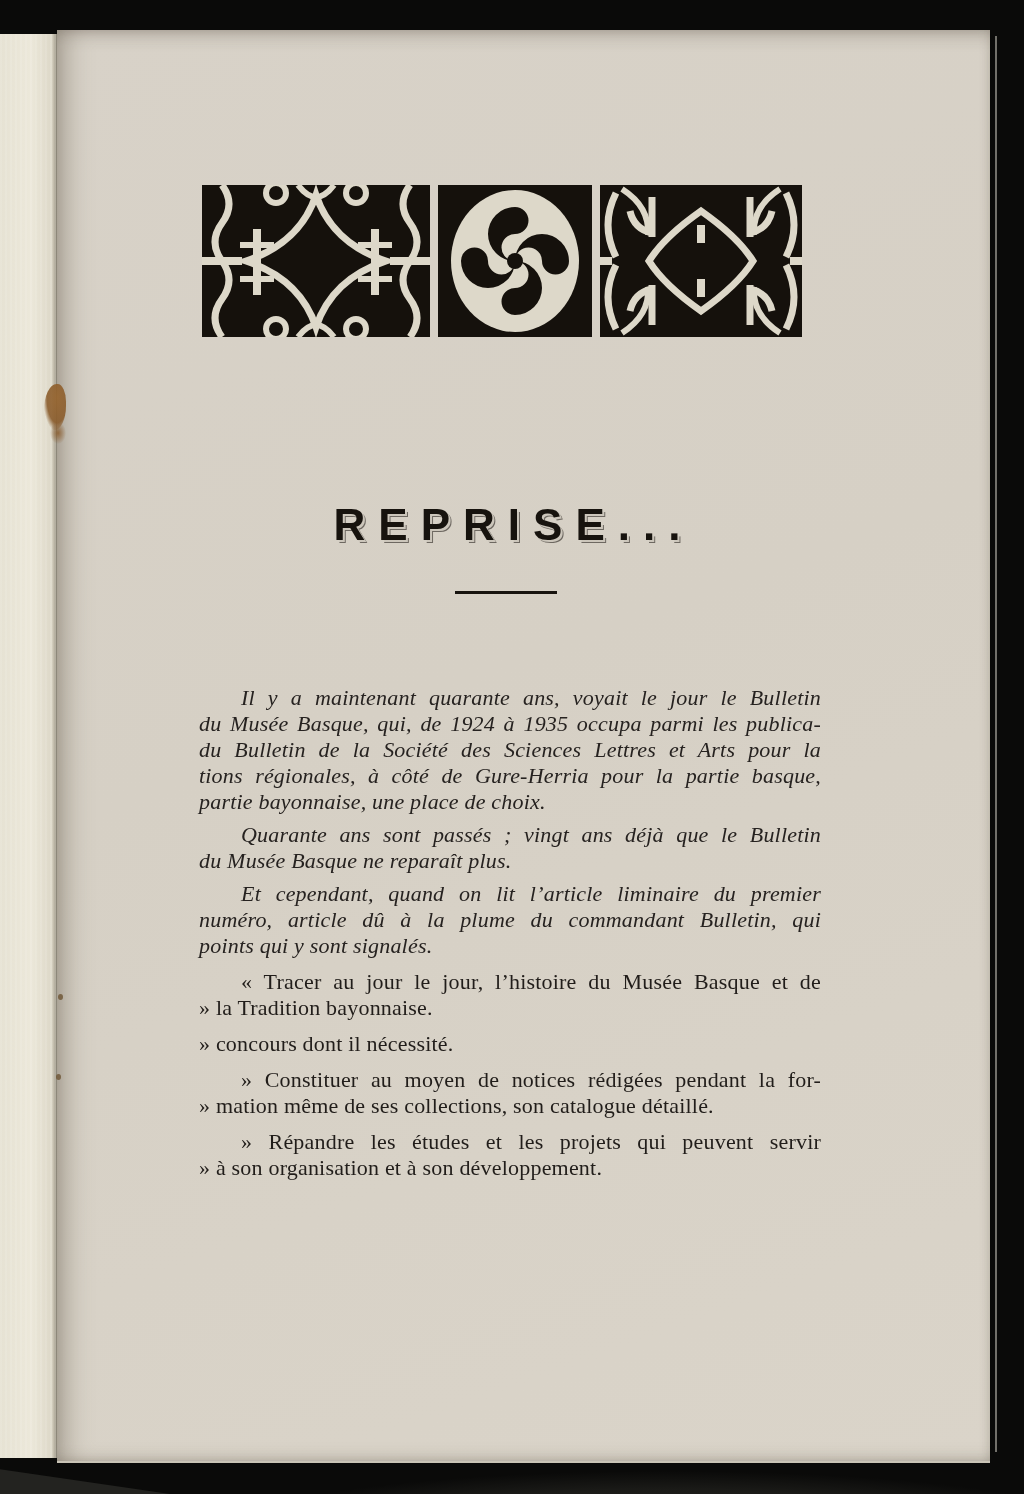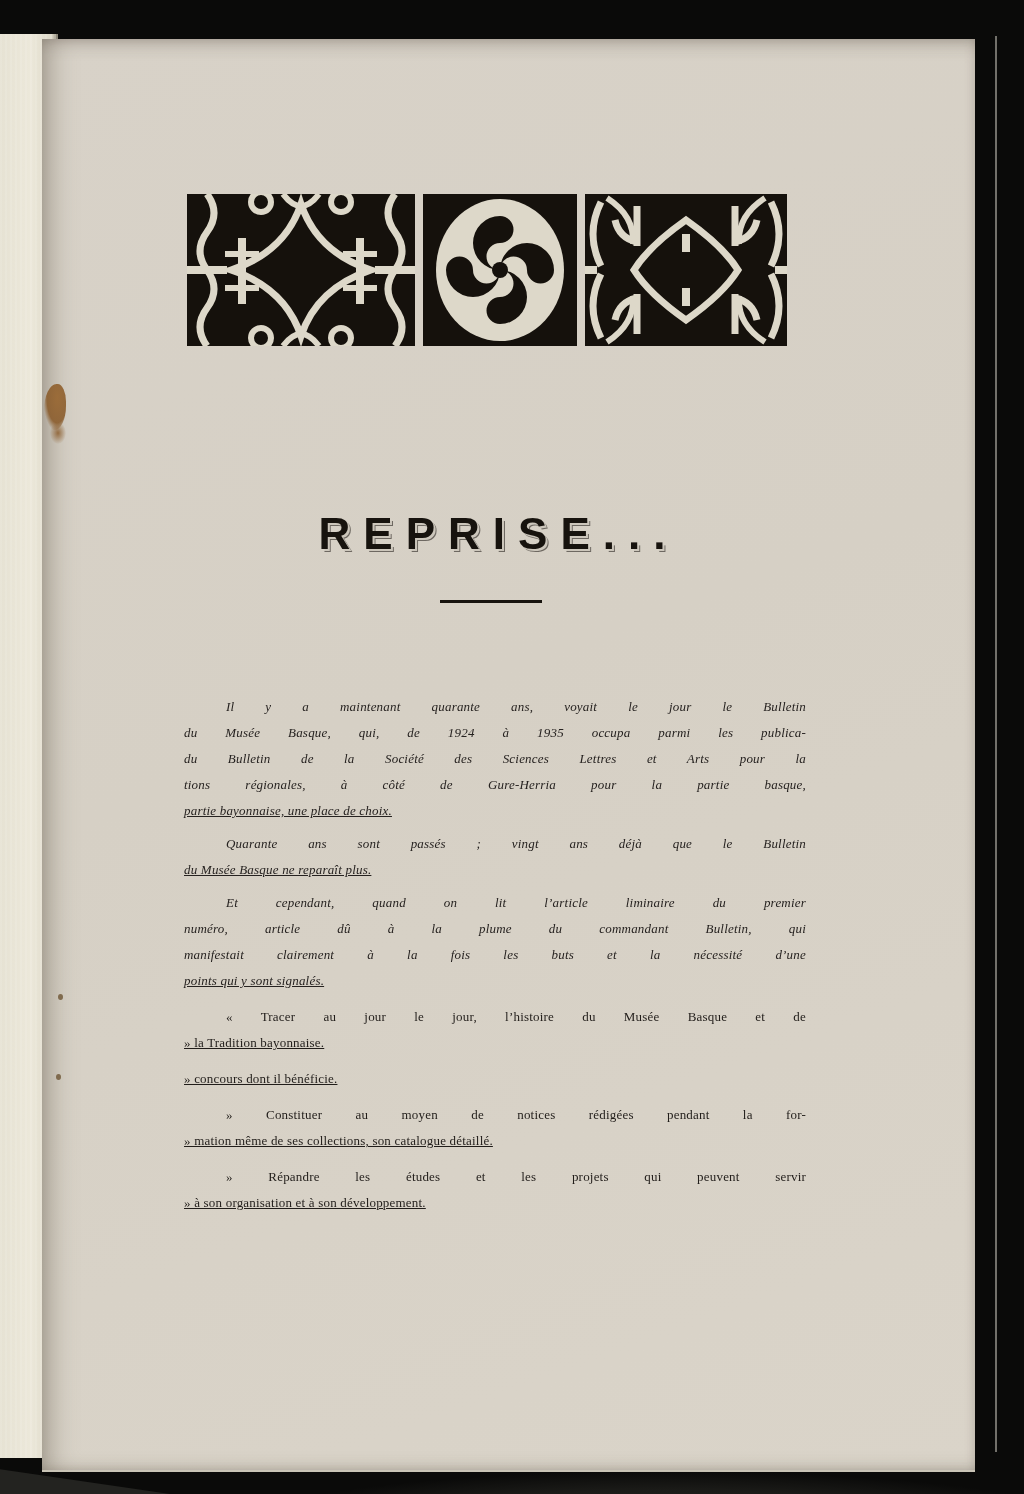--- a/index.html
+++ b/index.html
@@ -13,29 +13,28 @@
   
   .scan{position:absolute;inset:0;}
   .page-edge-strip{
     position:absolute;left:0;top:34px;width:56px;height:1424px;
     background:
       repeating-linear-gradient(90deg, rgba(255,255,255,.10) 0 2px, rgba(0,0,0,0) 2px 5px),
       linear-gradient(90deg,#e6e2d3 0%,#ece8da 55%,#ddd8c8 92%,#a59f8f 100%);
     border-right:2px solid #8d887a;
   }
   .page{
-    position:absolute;left:42px;top:30px;width:933px;height:1431px;
+    position:absolute;left:57px;top:30px;width:933px;height:1431px;
     background:linear-gradient(160deg,#d8d2c8 0%,#d6d0c5 45%,#dad4c9 100%);
     box-shadow:
       inset 20px 0 28px -14px rgba(110,100,85,.55),
       inset -5px 0 12px -6px rgba(110,100,85,.30),
       inset 0 14px 20px -14px rgba(90,82,70,.45),
       inset 0 -10px 16px -12px rgba(90,82,70,.35);
     border-bottom:2px solid #c9c4b6;
-    margin-top:9px;
   }
   .right-page-line{
     position:absolute;left:995px;top:36px;width:2px;height:1416px;
     background:#8c8a83;opacity:.8;
   }
   .stain{
     position:absolute;left:44px;top:384px;width:22px;height:46px;
     background:radial-gradient(ellipse at 60% 30%, #96632c 0%, #8a5c2c 55%, rgba(138,92,44,0) 75%);
     border-radius:60% 40% 55% 45%;
     opacity:.9;
@@ -70,31 +69,31 @@
     color:#17130e;
     text-shadow:2px 2px 0 rgba(214,208,197,.9), 3px 3px 0 rgba(23,19,14,.55);
   }
   .title-rule{
     position:absolute;left:398px;top:561px;width:102px;height:3px;
     background:#17130e;
   }
   
   .text-block{
     position:absolute;left:142px;top:655px;width:622px;
-    font-size:13px;line-height:26px;
+    font-size:22px;line-height:26px;
     color:#262220;
   }
   .para{margin:0;}
   .para + .para{margin-top:7px;}
   .para.roman + .para.roman{margin-top:10px;}
   .para.italic + .para.roman{margin-top:10px;}
   .para.italic{font-style:italic;letter-spacing:.2px;}
   .para.roman{font-style:normal;color:#211d1a;letter-spacing:.2px;}
   .line{text-align:justify;text-align-last:justify;}
-  .line.last{text-align-last:left;text-decoration:underline;}
+  .line.last{text-align-last:left;}
   .line.first{padding-left:42px;}
 </style>
 </head>
 <body>
 
 <div class="scan">
 
   <div class="page-edge-strip"></div>
   <div class="right-page-line"></div>
 
@@ -186,29 +185,28 @@
           <div class="line">tions régionales, à côté de Gure-Herria pour la partie basque,</div>
           <div class="line last">partie bayonnaise, une place de choix.</div>
         </div>
         <div class="para italic">
           <div class="line first">Quarante ans sont passés ; vingt ans déjà que le Bulletin</div>
           <div class="line last">du Musée Basque ne reparaît plus.</div>
         </div>
         <div class="para italic">
           <div class="line first">Et cependant, quand on lit l’article liminaire du premier</div>
           <div class="line">numéro, article dû à la plume du commandant Bulletin, qui</div>
-          <div class="line">manifestait clairement à la fois les buts et la nécessité d’une</div>
           <div class="line last">points qui y sont signalés.</div>
         </div>
         <div class="para roman">
           <div class="line first">« Tracer au jour le jour, l’histoire du Musée Basque et de</div>
           <div class="line last">» la Tradition bayonnaise.</div>
         </div>
         <div class="para roman">
-          <div class="line last">» concours dont il bénéficie.</div>
+          <div class="line last">» concours dont il nécessité.</div>
         </div>
         <div class="para roman">
           <div class="line first">» Constituer au moyen de notices rédigées pendant la for-</div>
           <div class="line last">» mation même de ses collections, son catalogue détaillé.</div>
         </div>
         <div class="para roman">
           <div class="line first">» Répandre les études et les projets qui peuvent servir</div>
           <div class="line last">» à son organisation et à son développement.</div>
         </div>
       </div>

